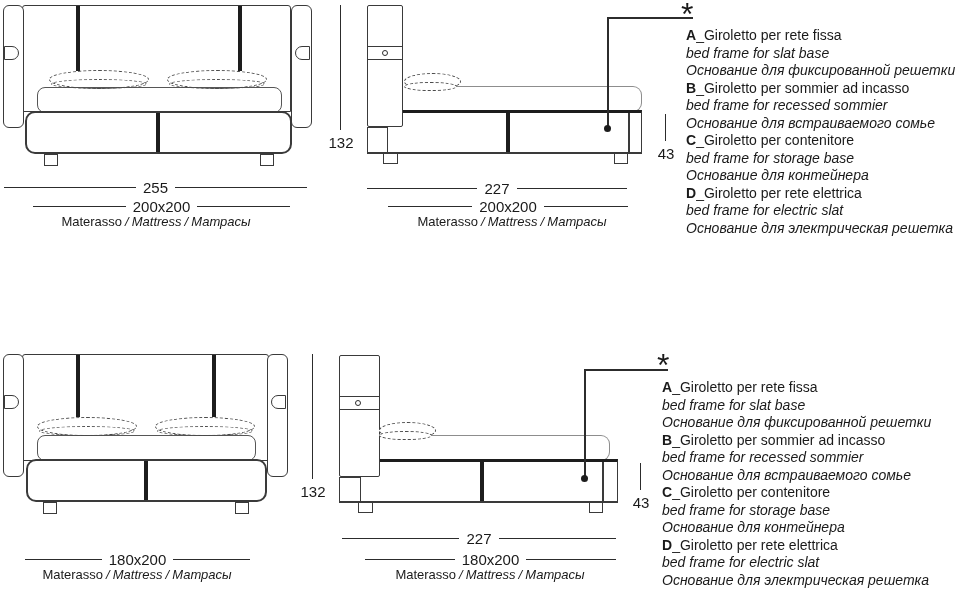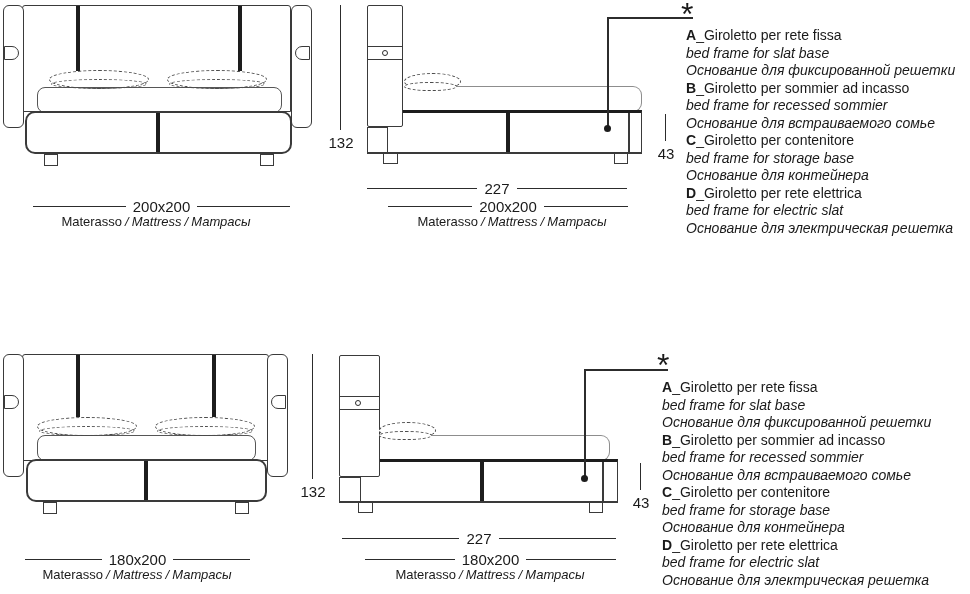--- a/index.html
+++ b/index.html
@@ -42,20 +42,24 @@
   <div class="rect" style="left:295px;top:46px;width:15px;height:14px;border-width:1.5px;border-radius:8px 0 0 8px"></div>
   <div class="rect" style="left:37px;top:87px;width:245px;height:26px;border-color:#565656;border-radius:8px"></div>
   <div class="rect" style="left:25px;top:111px;width:267px;height:43px;border-width:2px;border-radius:10px"></div>
   <div class="fill" style="left:156px;top:113px;width:4px;height:39px"></div>
   <div class="rect" style="left:44px;top:154px;width:14px;height:12px"></div>
   <div class="rect" style="left:260px;top:154px;width:14px;height:12px"></div>
   <div class="dash" style="left:49px;top:70px;width:100px;height:19px"></div>
   <div class="dash" style="left:51px;top:79px;width:96px;height:10px"></div>
   <div class="dash" style="left:167px;top:70px;width:100px;height:19px"></div>
   <div class="dash" style="left:169px;top:79px;width:96px;height:10px"></div>
+  <div class="hdim" style="left:4px;top:180px;width:303px">
+    <i class="l"></i>
+    <span>255</span>
+  </div>
   <div class="hdim" style="left:33px;top:199px;width:257px">
     <i class="l"></i>
     <span>200x200</span>
   </div>
   <div class="mlab" style="left:26px;top:214px;width:260px">
     <span>Materasso</span><span class="sp">/</span><span class="it">Mattress</span><span class="sp">/</span><span class="it">Матрасы</span>
   </div>
 
   <div class="vdim" style="left:324px;top:5px;width:34px;height:150px">
     <i class="l"></i>

